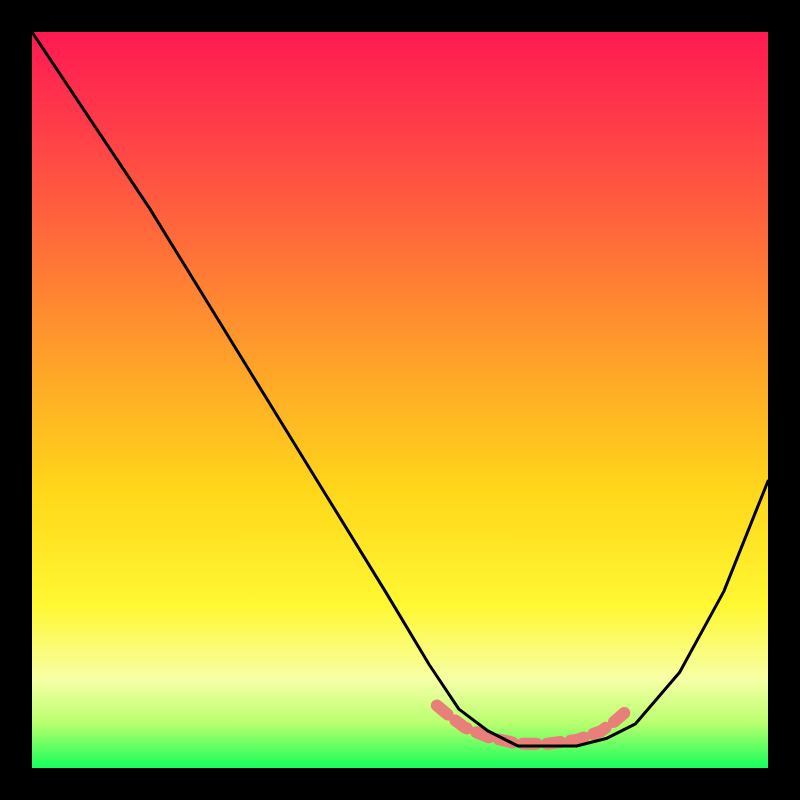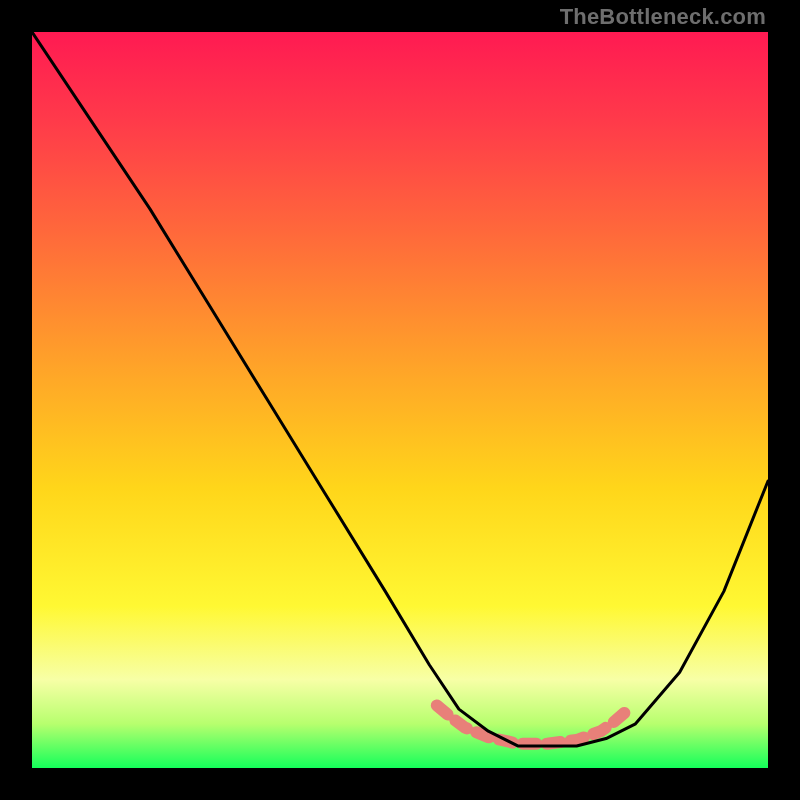--- a/index.html
+++ b/index.html
@@ -65,15 +65,14 @@
 <div class="chart-container">
 
   <div class="plot-area">
     <div class="gradient-bg"></div>
     <svg class="curve" viewBox="0 0 736 736" preserveAspectRatio="none">
       <path fill="none" stroke-linecap="round" stroke-linejoin="round" stroke-dasharray="14 10" d="M404.80 673.44 L418.05 684.48 L432.77 695.52 L456.32 705.09 L485.76 711.71 L515.20 711.71 L544.64 708.03 L568.93 699.20 L581.44 690.37 L592.48 680.80" stroke="#e88079" stroke-width="12"></path>
       <path fill="none" stroke-linecap="round" stroke-linejoin="round" d="M0.00 0.00 L58.88 88.32 L117.76 176.64 L176.64 272.32 L235.52 368.00 L294.40 463.68 L353.28 559.36 L397.44 632.96 L426.88 677.12 L456.32 699.20 L485.76 713.92 L515.20 713.92 L544.64 713.92 L574.08 706.56 L603.52 691.84 L647.68 640.32 L691.84 559.36 L736.00 448.96" stroke="#000000" stroke-width="3"></path>
     </svg>
   </div>
 
-  <div class="watermark">TheBottleneck.com</div>
 
 </div>
 
 </body></html>

